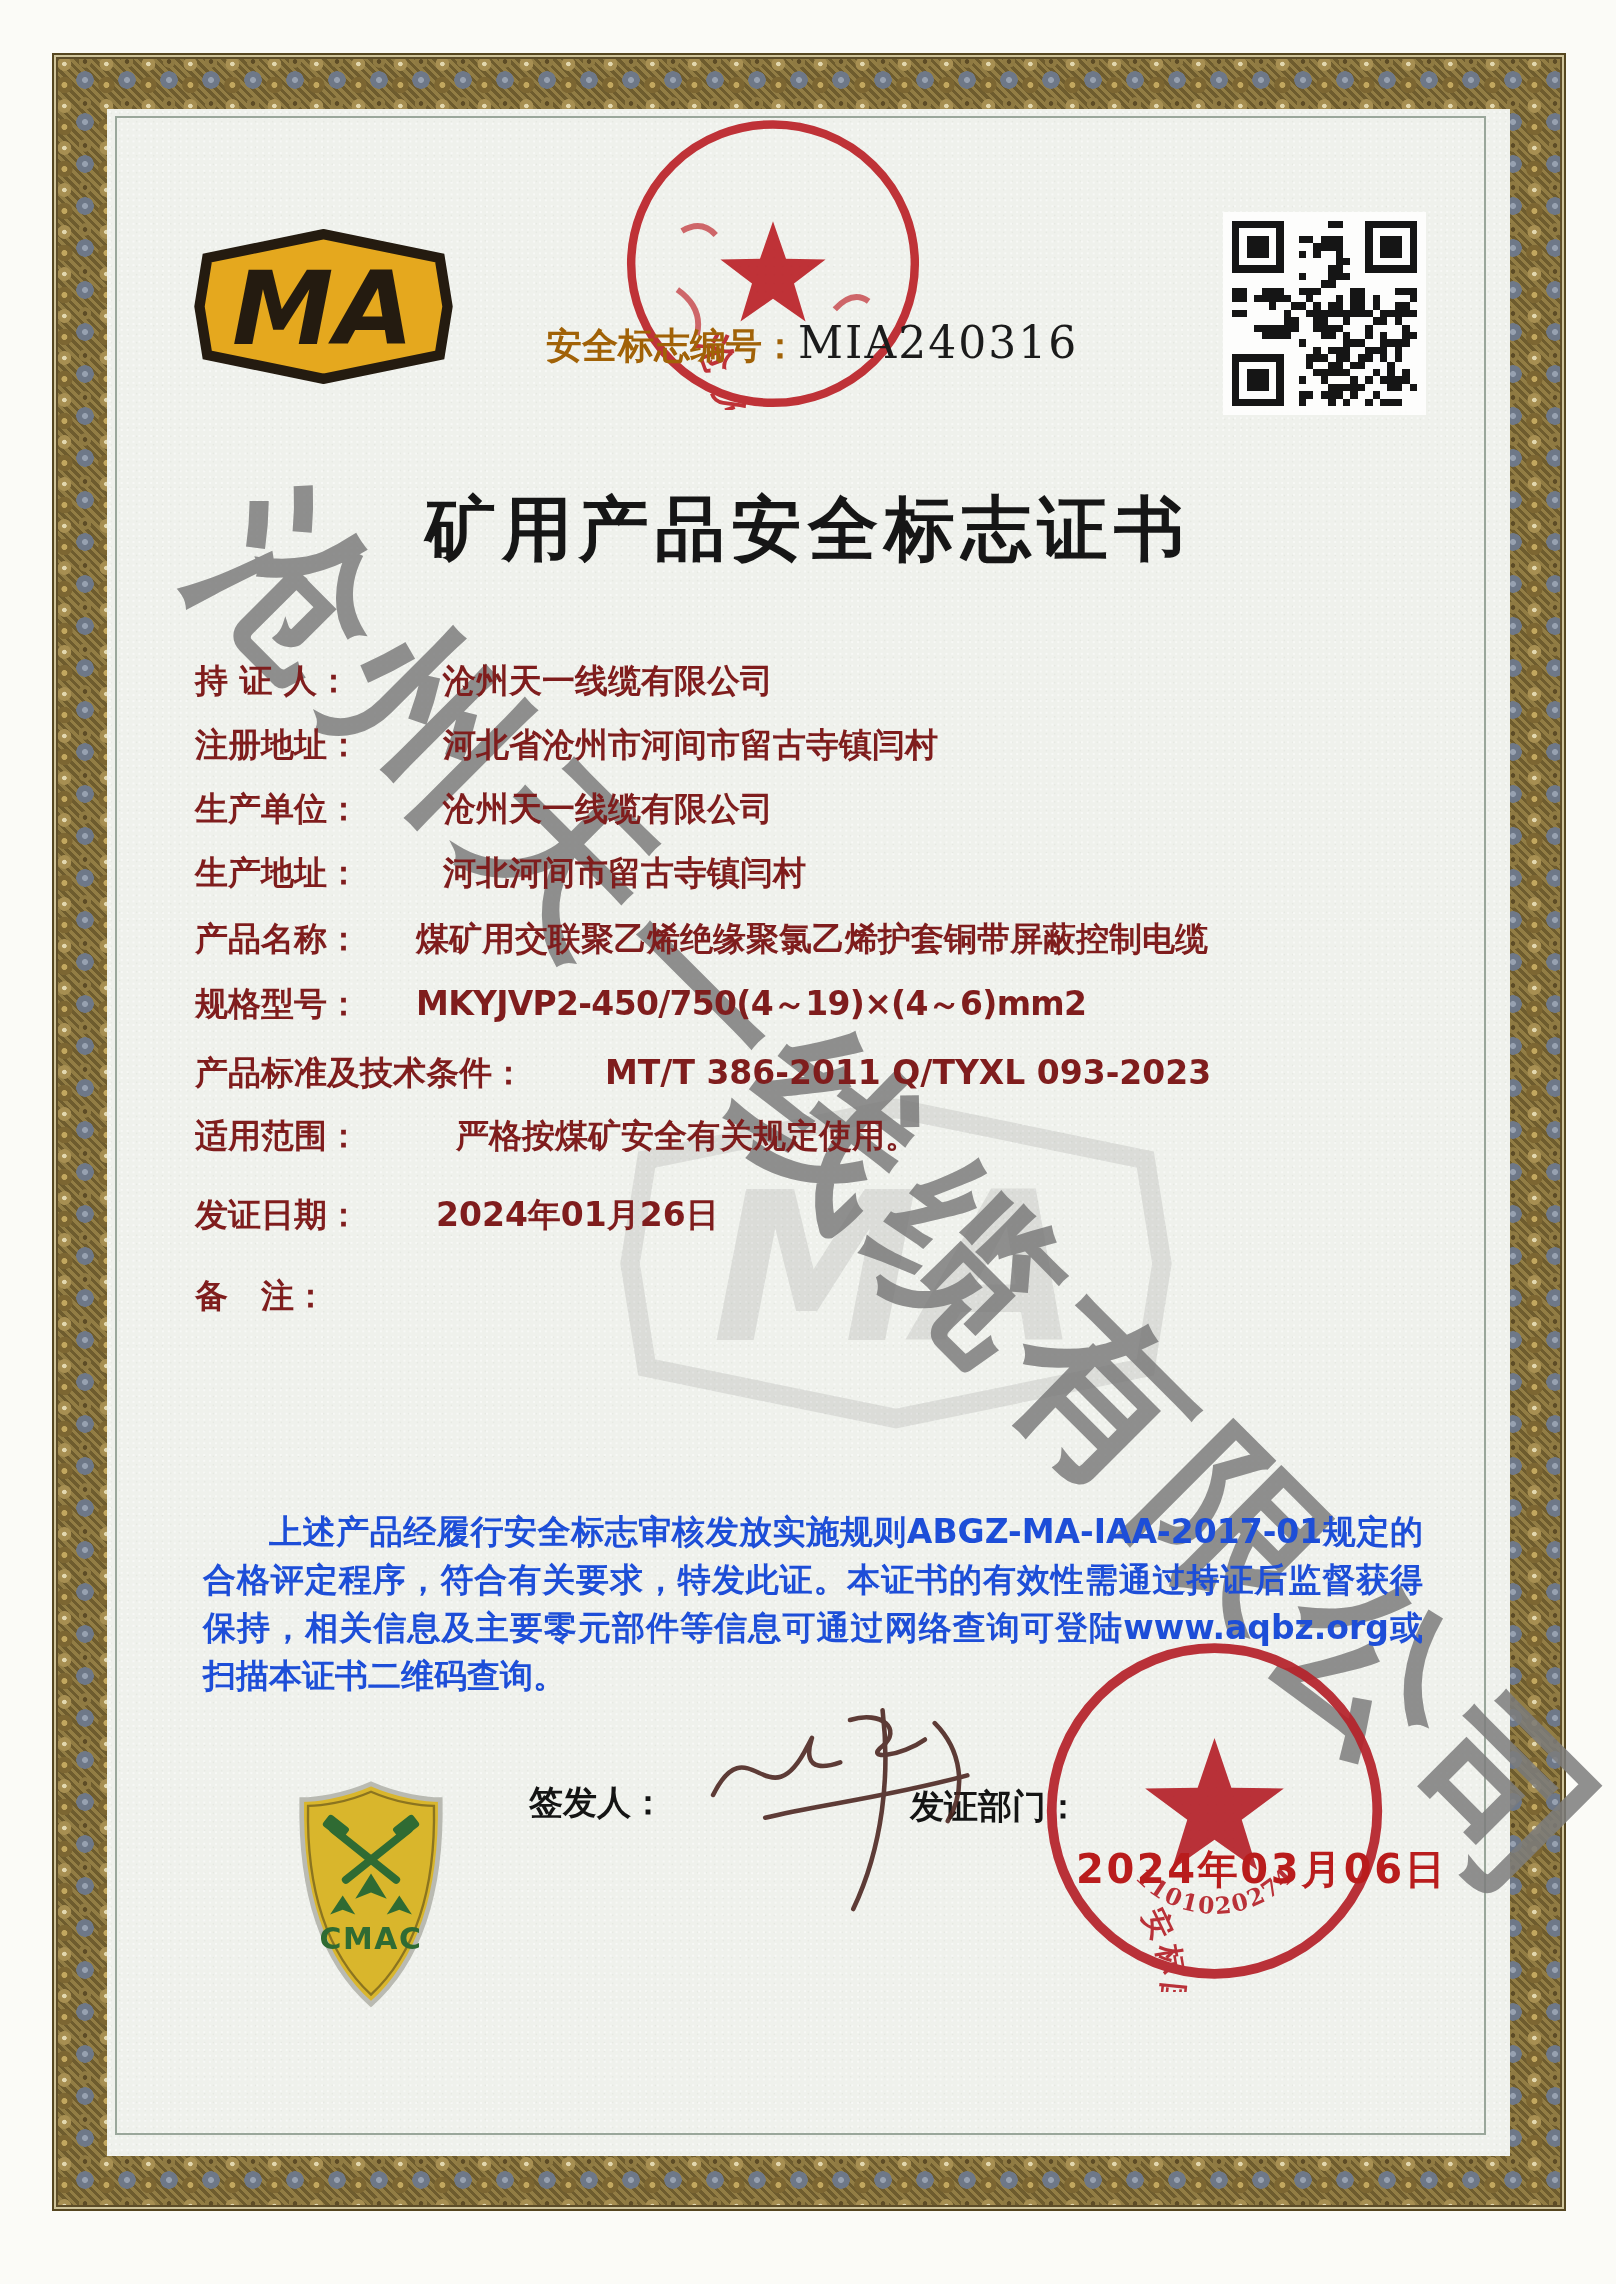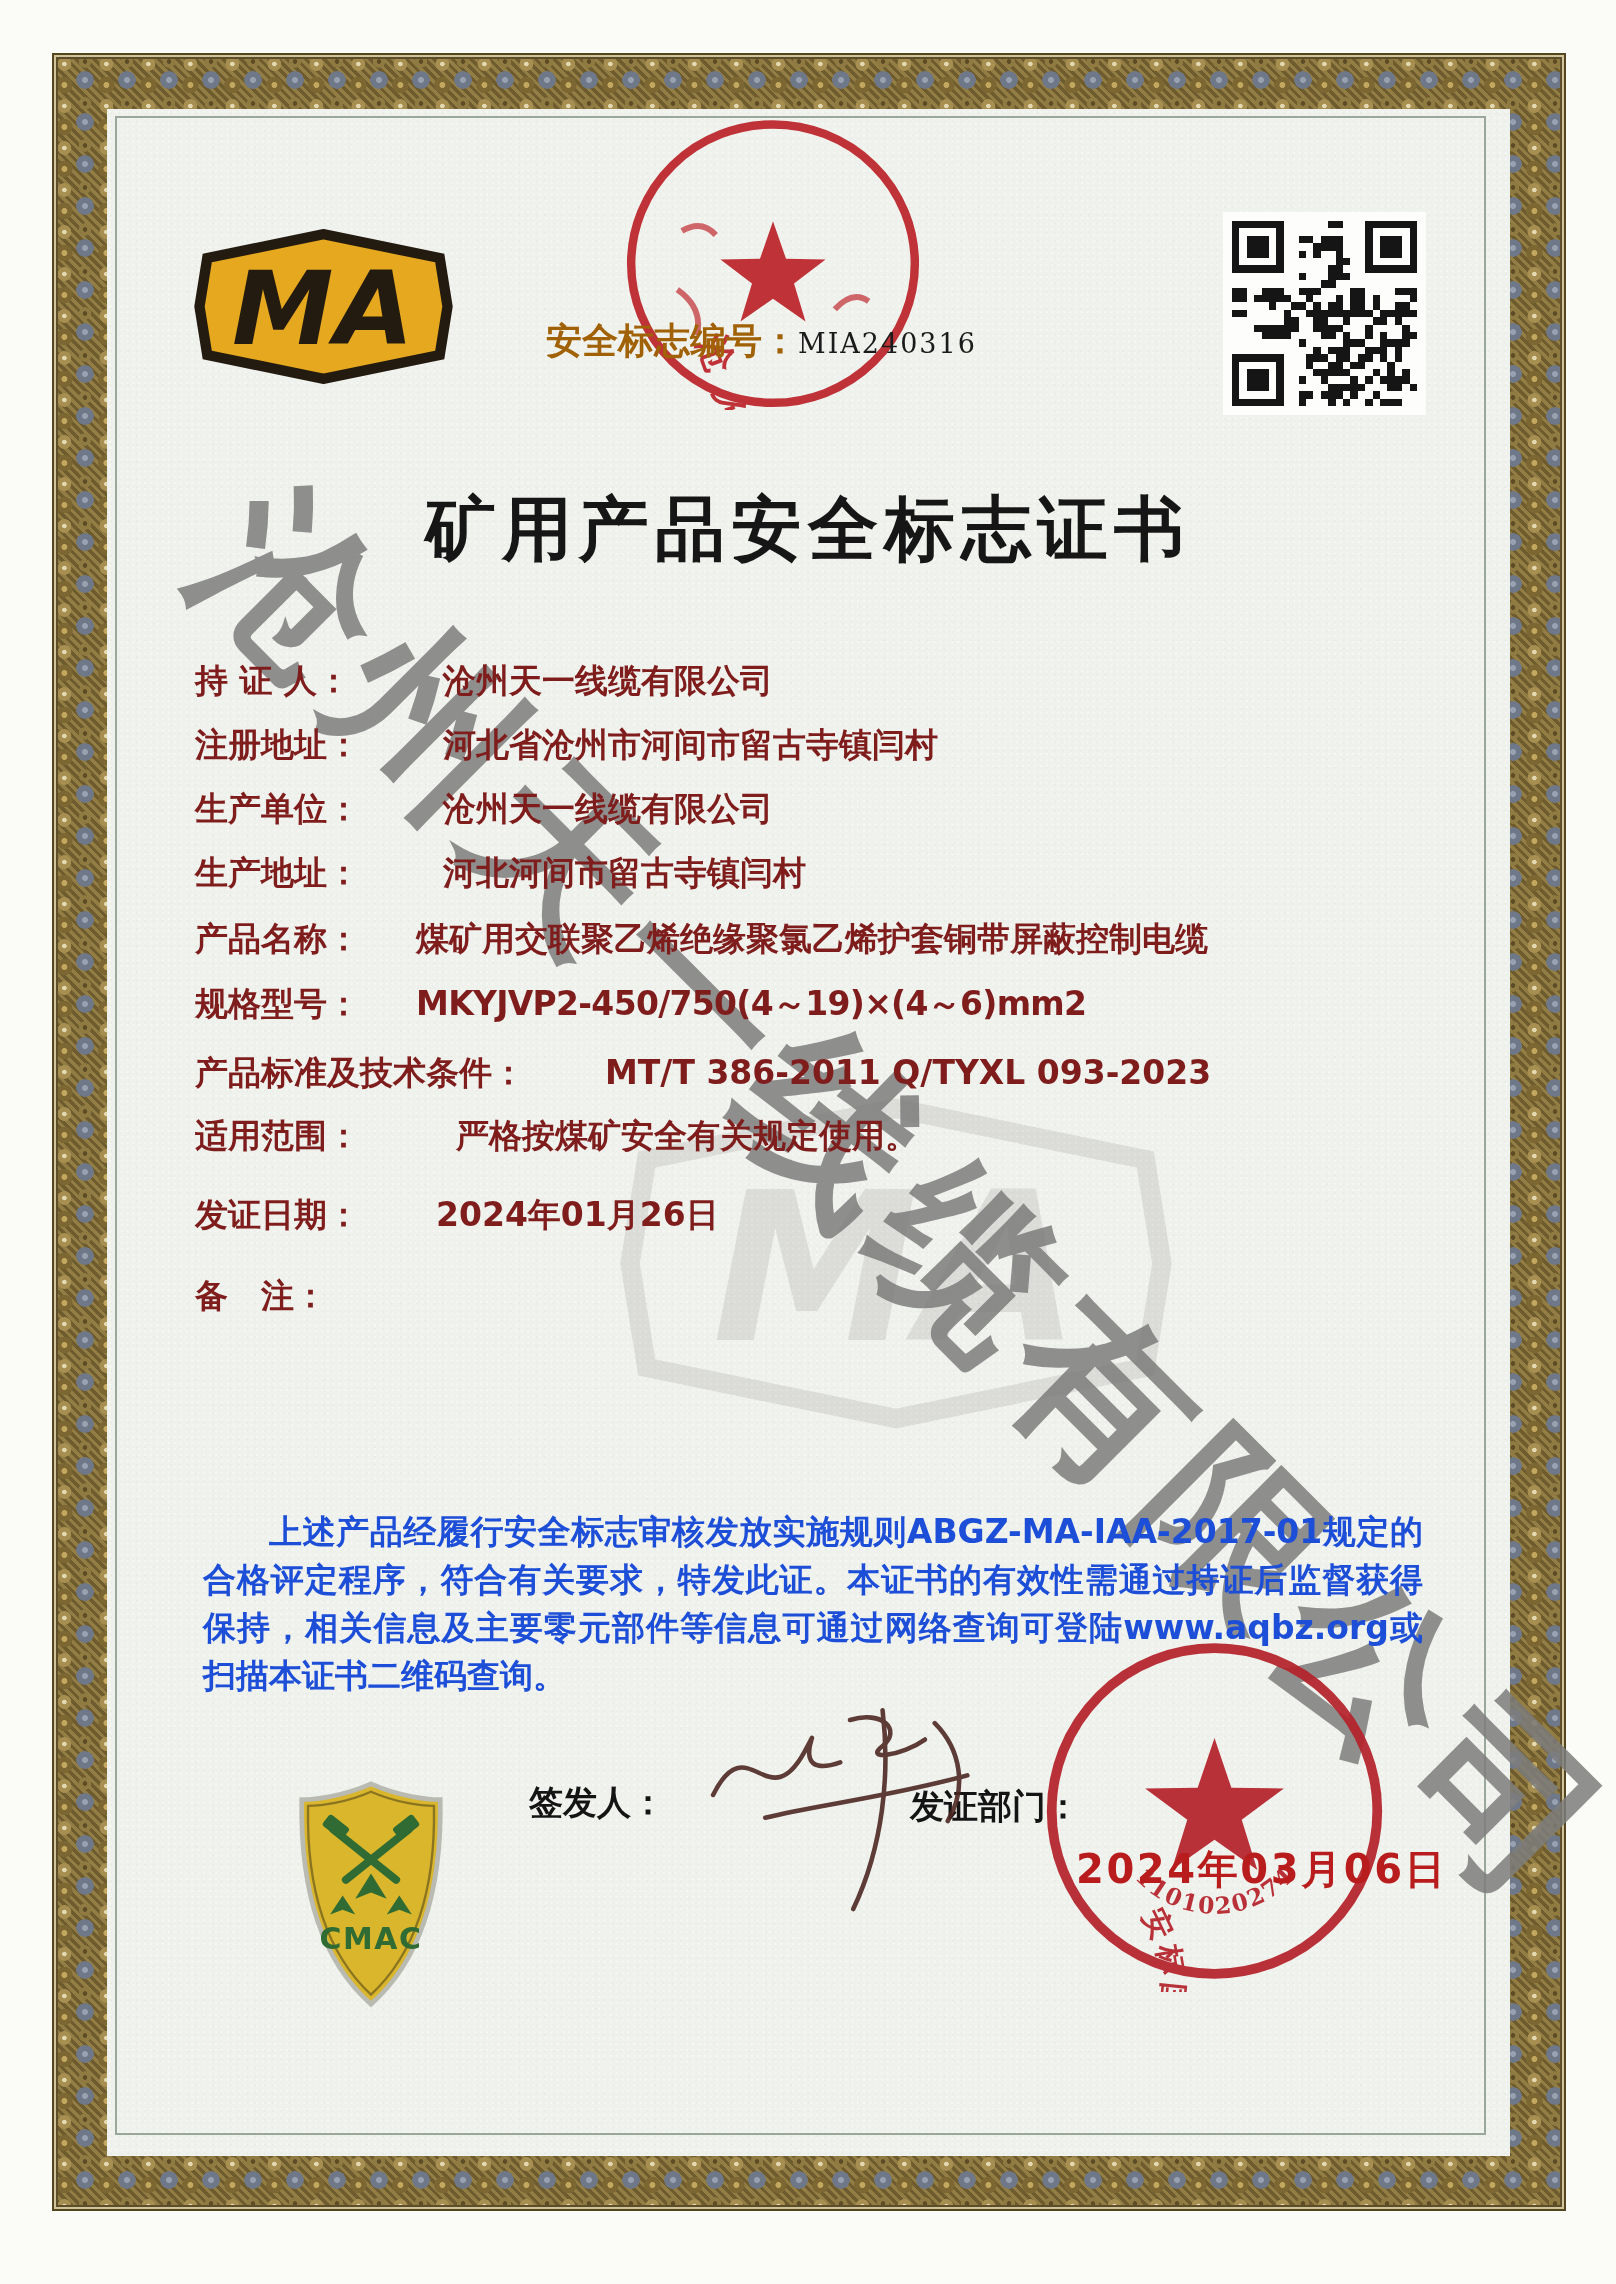--- a/index.html
+++ b/index.html
@@ -33,21 +33,21 @@
     font-family:"DejaVu Serif","Liberation Serif",serif;font-weight:600;
     color:rgba(125,125,125,.85);z-index:1;}
   .watermark-ma{position:absolute;left:619px;top:1094px;width:554px;height:339px;
     opacity:.16;z-index:1;}
 
   
   .ma-logo{position:absolute;left:194px;top:229px;width:259px;height:155px;z-index:3;}
   .stamp-top{position:absolute;left:620px;top:114px;width:306px;height:296px;z-index:4;opacity:.92;}
   .certno-line{position:absolute;left:546px;top:317px;z-index:6;white-space:nowrap;}
   .certno-line .lbl{font-size:36px;font-weight:700;color:#a16207;}
-  .certno-line .num{font-family:"DejaVu Serif","Liberation Serif",serif;font-size:27px;
+  .certno-line .num{font-family:"DejaVu Serif","Liberation Serif",serif;font-size:44px;
     font-weight:500;letter-spacing:2px;color:#1b1b1b;}
   .qr{position:absolute;left:1223px;top:212px;width:203px;height:203px;background:#fdfdfc;
     padding:9px;box-sizing:border-box;z-index:3;}
   .qr svg{width:100%;height:100%;}
 
   .doc-title{position:absolute;left:0;right:0;top:483px;text-align:center;font-size:70px;
     font-weight:900;letter-spacing:6.5px;color:#161616;z-index:3;}
 
   
   .row{position:absolute;left:195px;z-index:3;white-space:nowrap;font-size:33px;font-weight:700;color:#7f1d1d;}

